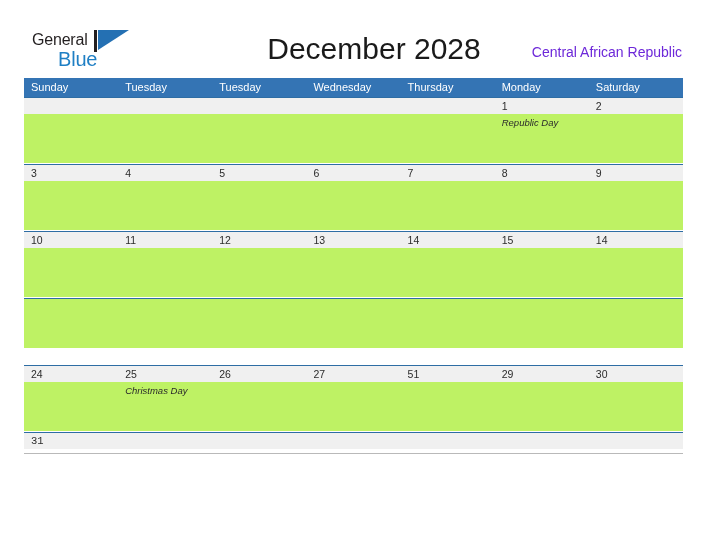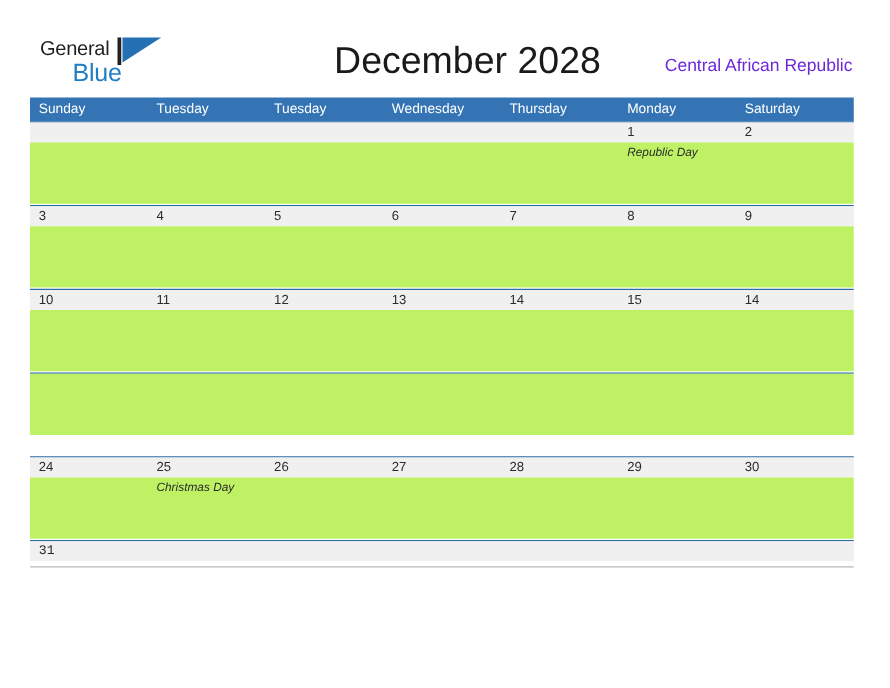--- a/index.html
+++ b/index.html
@@ -267,21 +267,21 @@
           <div class="event-cell"></div>
           <div class="event-cell"></div>
         </div>
       </div>
       <div class="week-row">
         <div class="date-band">
           <div class="date-cell">24</div>
           <div class="date-cell">25</div>
           <div class="date-cell">26</div>
           <div class="date-cell">27</div>
-          <div class="date-cell">28</div>
+          <div class="date-cell">51</div>
           <div class="date-cell">29</div>
           <div class="date-cell">30</div>
         </div>
         <div class="event-band">
           <div class="event-cell"></div>
           <div class="event-cell">Christmas Day</div>
           <div class="event-cell"></div>
           <div class="event-cell"></div>
           <div class="event-cell"></div>
           <div class="event-cell"></div>

